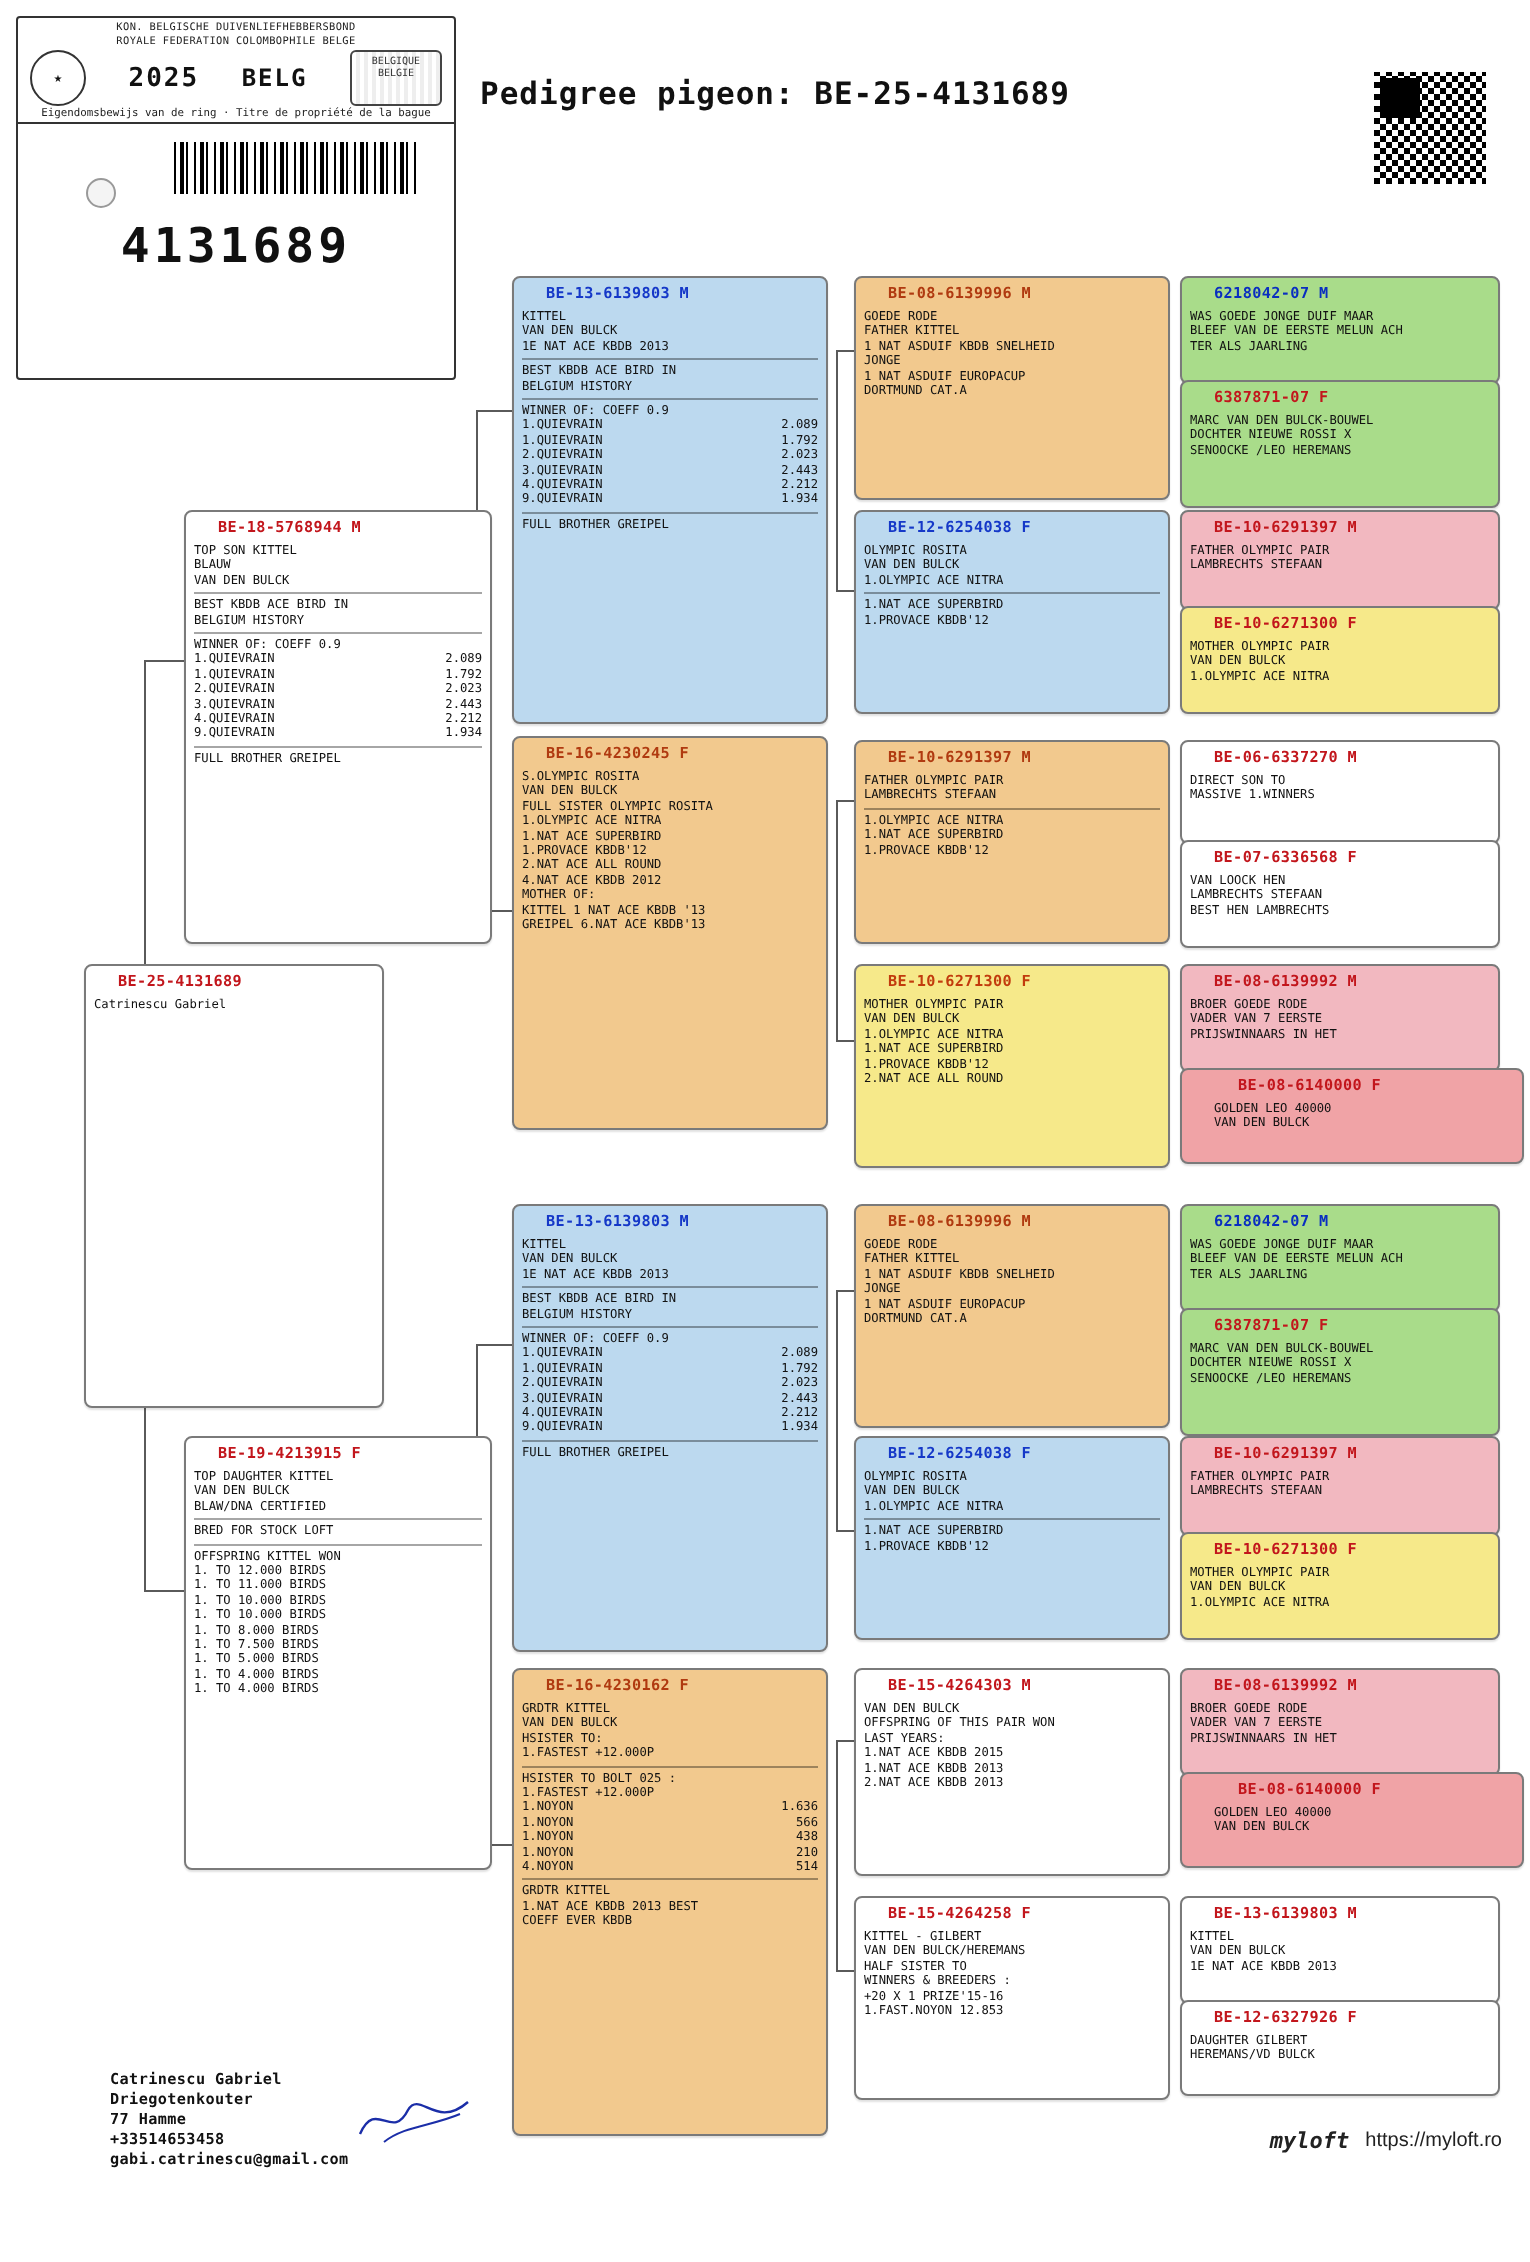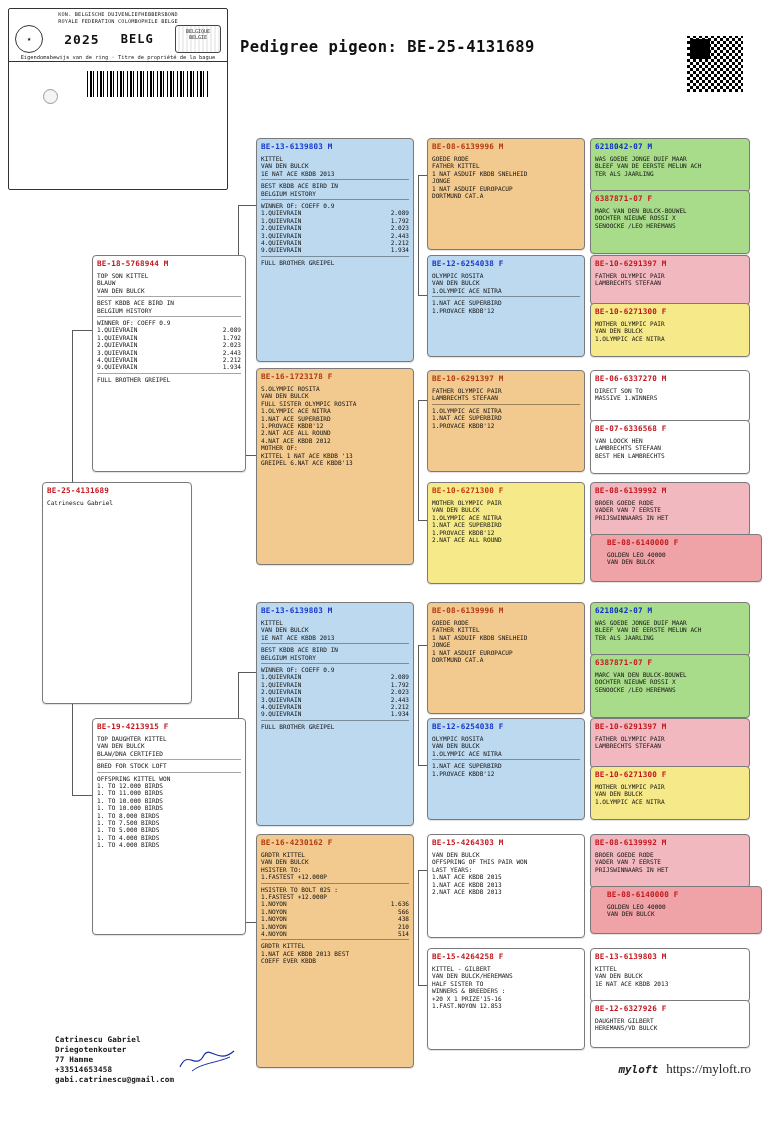--- a/index.html
+++ b/index.html
@@ -75,21 +75,21 @@
     border:3px solid #000;background:#fff;box-shadow:36px 0 0 -3px #000 inset;
   }
 
   
   .card{
     position:absolute;border:1px solid #7a7a7a;border-radius:4px;
     overflow:hidden;background:#fff;
     box-shadow:0 1px 1px rgba(0,0,0,.12);
   }
   .card .hd{
-    font-size:7.6px;font-weight:bold;padding:3px 4px 2px 4px;letter-spacing:.2px;
+    font-size:7.6px;font-weight:bold;padding:3px 4px 2px 4px;letter-spacing:.2px;margin-left:12px;
   }
   .card .bd{
     font-size:6.1px;line-height:7.4px;padding:2px 4px 3px 4px;letter-spacing:0px;
   }
   .sep{border-top:1px solid rgba(0,0,0,.35);margin:2px 0;}
   .row{display:flex;justify-content:space-between;}
   .row span:last-child{padding-left:6px;}
 
   
   .c-blue{background:#bcd9ef;}
@@ -119,21 +119,21 @@
   }
   .sig{
     position:absolute;left:178px;bottom:56px;width:60px;height:30px;
     pointer-events:none;
   }
   .brand{
     position:absolute;right:14px;bottom:54px;font-size:9px;
     display:flex;align-items:center;gap:8px;color:#222;
   }
   .brand .logo{font-style:italic;font-weight:bold;font-size:11px;}
-  .brand .url{font-family:Liberation Serif, serif;font-size:13px;text-align:right;}
+  .brand .url{font-family:Liberation Sans, sans-serif;font-size:10px;text-align:right;}
 </style>
 </head>
 <body>
 
 <div class="page">
 
   <div class="ring-card">
     <div class="ring-top">
       <div class="ring-fed">
         <div>KON. BELGISCHE DUIVENLIEFHEBBERSBOND</div>
@@ -142,20 +142,21 @@
       <div class="ring-row">
         <div class="ring-seal">★</div>
         <div class="ring-year">2025</div>
         <div class="ring-belg">BELG</div>
         <div class="ring-stamp">BELGIQUE<br>BELGIE</div>
       </div>
       <div class="ring-sub">Eigendomsbewijs van de ring · Titre de propriété de la bague</div>
     </div>
     <div class="ring-dot"></div>
     <div class="ring-barcode"></div>
+    <div class="ring-number">4131689</div>
   </div>
 
   <div class="doc-title">Pedigree pigeon: BE-25-4131689</div>
   <div class="qr"></div>
 
   <div class="ln v" style="left:238px;top:205px;height:250px;"></div>
   <div class="ln h" style="left:238px;top:205px;width:18px;"></div>
   <div class="ln h" style="left:238px;top:455px;width:18px;"></div>
   <div class="ln h" style="left:226px;top:330px;width:12px;"></div>
 
@@ -292,21 +293,21 @@
         <div class="row">
           <span>9.QUIEVRAIN</span>
           <span>1.934</span>
         </div>
         <div class="sep"></div>
         <div>FULL BROTHER GREIPEL</div>
       </div>
   </div>
 
   <div class="card c-orange" style="left:256px;top:368px;width:156px;height:195px;">
-    <div class="hd c-orange-hd">BE-16-1723178 F</div>
+    <div class="hd c-orange-hd">BE-16-4230245 F</div>
     <div class="bd">
         <div>S.OLYMPIC ROSITA</div>
         <div>VAN DEN BULCK</div>
         <div>FULL SISTER OLYMPIC ROSITA</div>
         <div>1.OLYMPIC ACE NITRA</div>
         <div>1.NAT ACE SUPERBIRD</div>
         <div>1.PROVACE KBDB'12</div>
         <div>2.NAT ACE ALL ROUND</div>
         <div>4.NAT ACE KBDB 2012</div>
         <div>MOTHER OF:</div>

